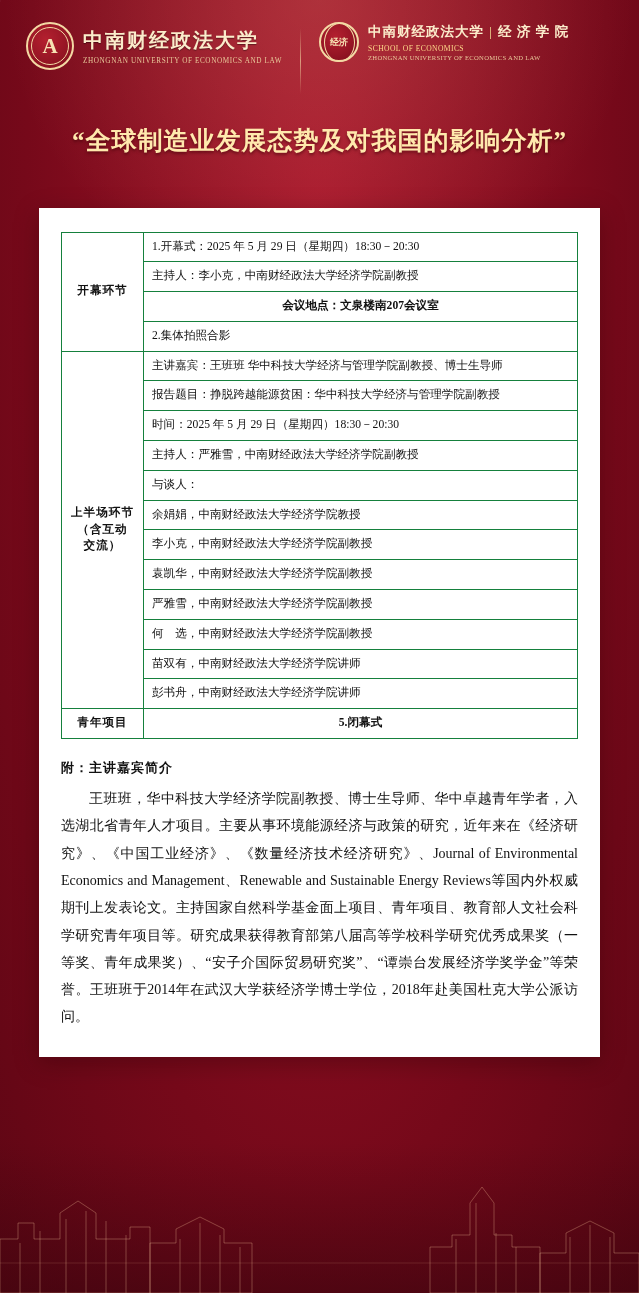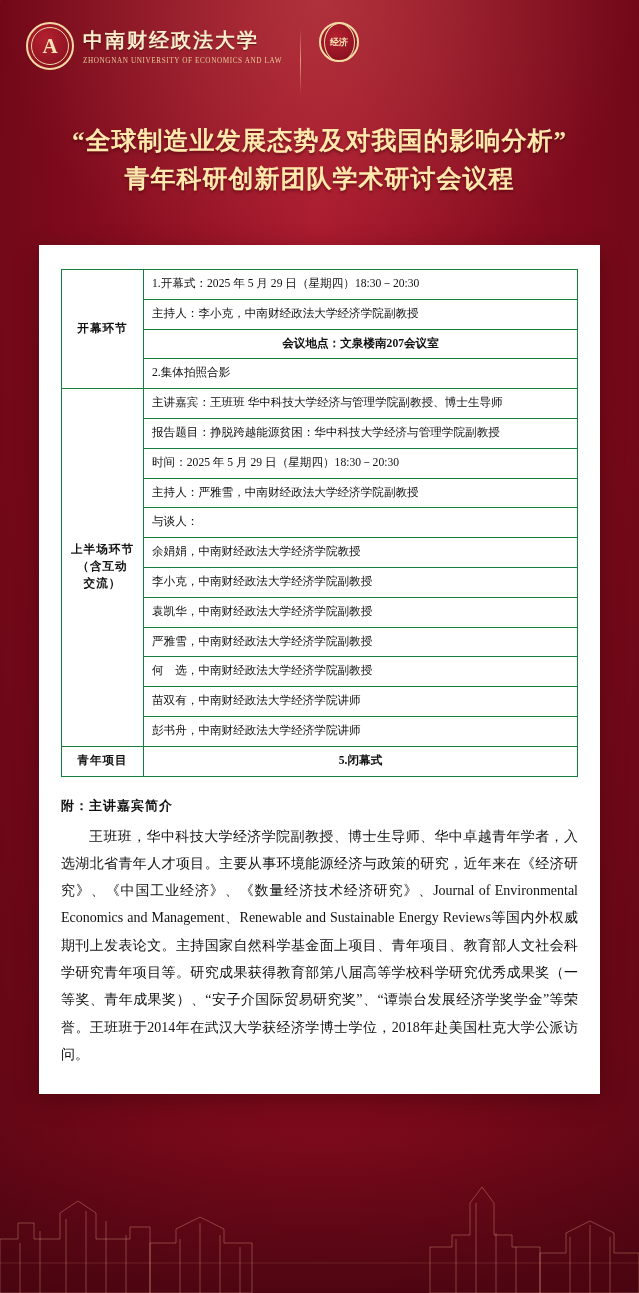--- a/index.html
+++ b/index.html
@@ -143,26 +143,32 @@
       <div class="en-name">ZHONGNAN UNIVERSITY OF ECONOMICS AND LAW</div>
     </div>
   </div>
 
   <div class="divider-v"></div>
 
   <div class="logo-block">
     <div class="crest" style="width:40px;height:40px;">
       <div class="crest-inner" style="width:31px;height:39px;font-size:9px;letter-spacing:0;">经济</div>
     </div>
+    <div>
+      <div class="school-cn">
+        <span>中南财经政法大学</span><span class="school-sep">|</span><span>经 济 学 院</span>
+      </div>
+      <div class="school-en1">SCHOOL OF ECONOMICS</div>
+      <div class="school-en2">ZHONGNAN UNIVERSITY OF ECONOMICS AND LAW</div>
+    </div>
   </div>
 </div>
 
 <div class="titles">
   <div class="title-line1">“全球制造业发展态势及对我国的影响分析”</div>
-  <div class="title-line2">青年科研创新团队学术研讨会议程</div>
 </div>
 
 <div class="card">
   <table class="agenda">
     <tbody id="agenda-body">
         <tr>
           <td class="sect" rowspan="4">开幕环节</td>
           <td class="row">1.开幕式：2025 年 5 月 29 日（星期四）18:30－20:30</td>
         </tr>
         <tr>

